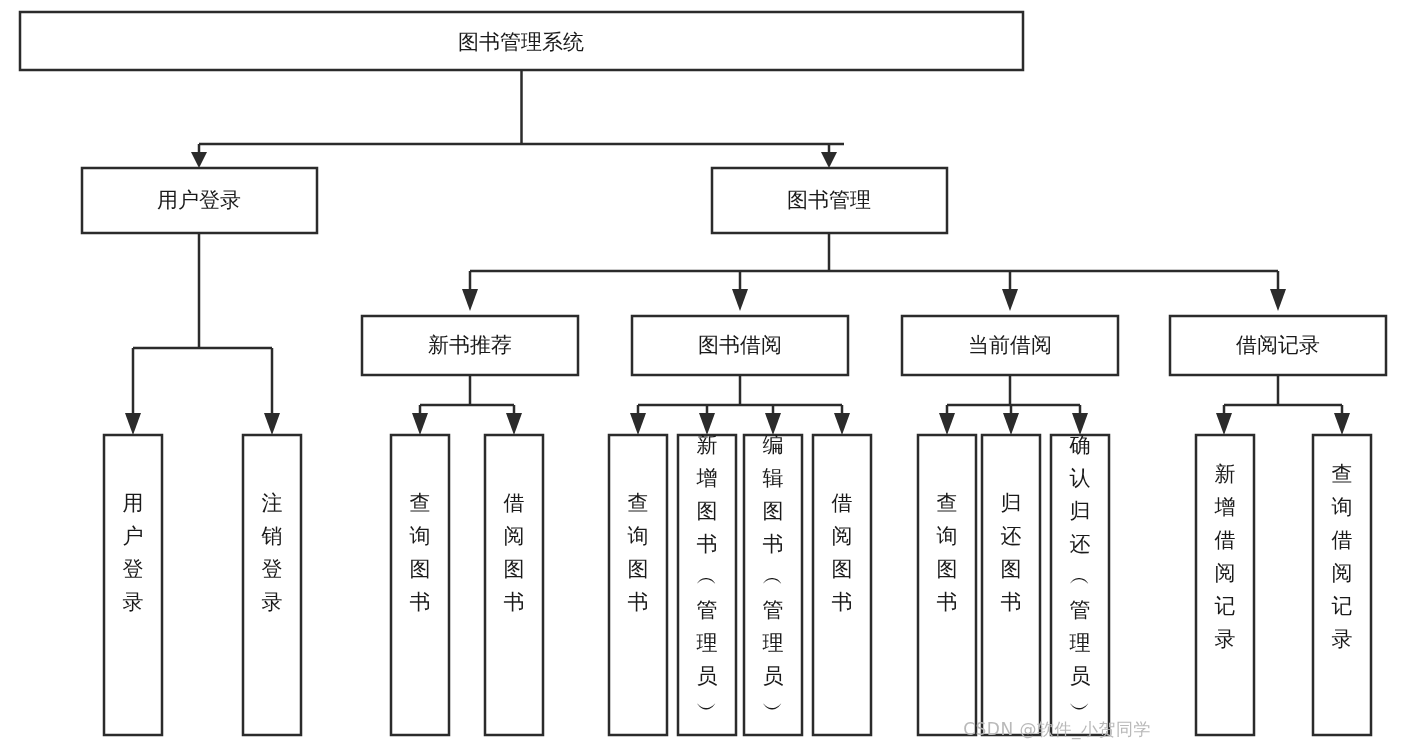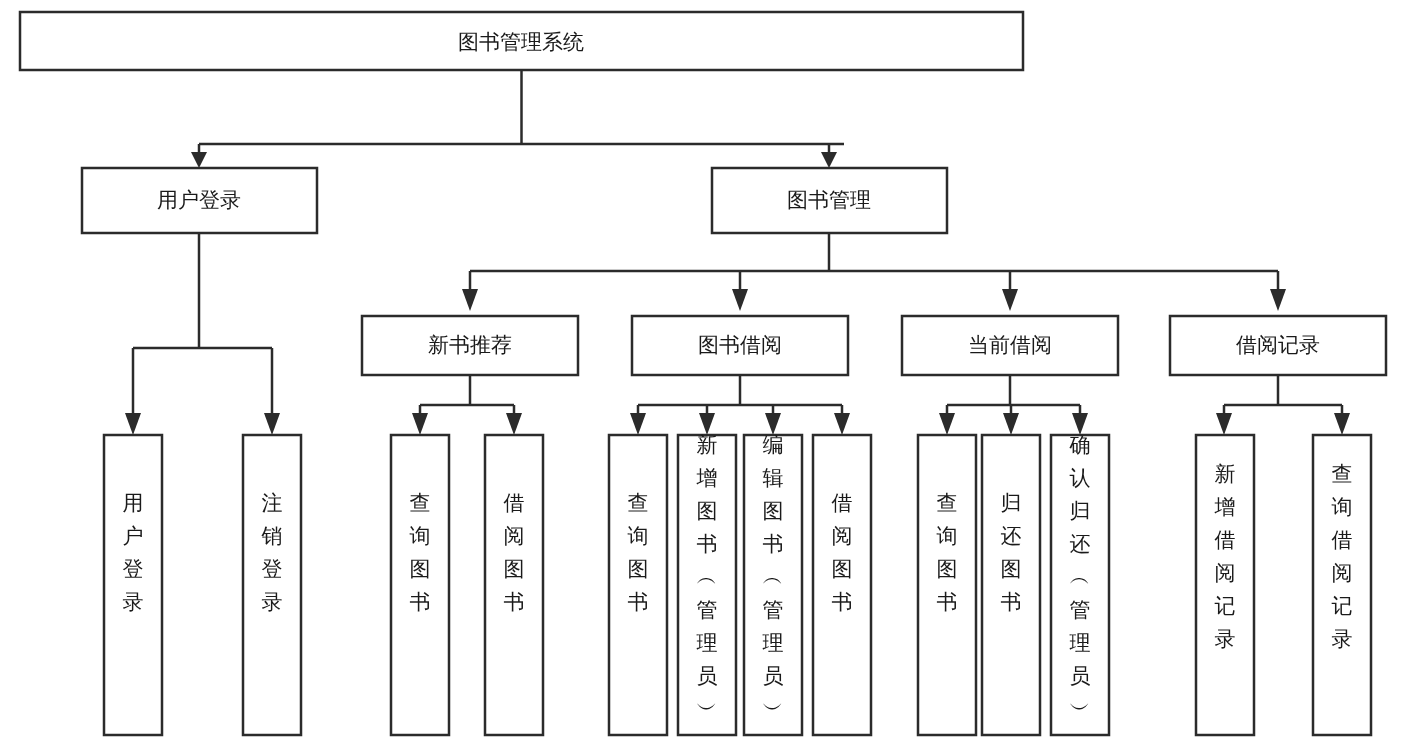--- a/index.html
+++ b/index.html
@@ -188,13 +188,14 @@
       <rect class="node-rect" x="1196" y="435" width="58" height="300"></rect>
       <text class="node-label-v vtext" x="1225" y="481"><tspan x="1225" y="481">新</tspan><tspan x="1225" y="514">增</tspan><tspan x="1225" y="547">借</tspan><tspan x="1225" y="580">阅</tspan><tspan x="1225" y="613">记</tspan><tspan x="1225" y="646">录</tspan></text>
     </g>
     <g>
       <rect class="node-rect" x="1313" y="435" width="58" height="300"></rect>
       <text class="node-label-v vtext" x="1342" y="481"><tspan x="1342" y="481">查</tspan><tspan x="1342" y="514">询</tspan><tspan x="1342" y="547">借</tspan><tspan x="1342" y="580">阅</tspan><tspan x="1342" y="613">记</tspan><tspan x="1342" y="646">录</tspan></text>
     </g>
 
   </svg>
 
+  <div class="watermark">CSDN @软件_小贺同学</div>
 </div>
 
 </body></html>

